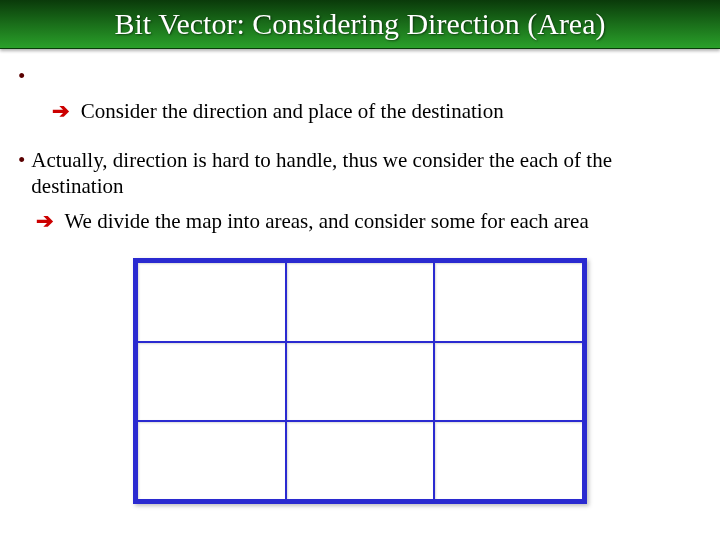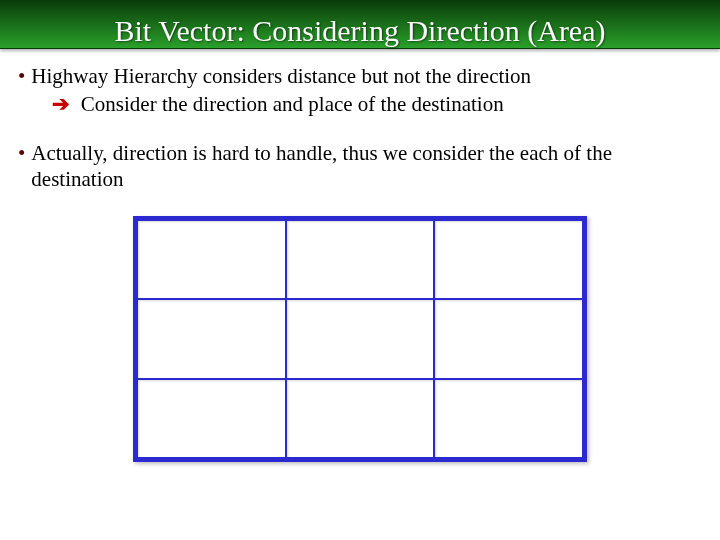--- a/index.html
+++ b/index.html
@@ -15,21 +15,21 @@
     width: 720px;
     height: 540px;
     position: relative;
   }
   .title-bar {
     width: 100%;
     height: 48px;
     background: linear-gradient(to bottom, #0a3a0a 0%, #1a6e1a 50%, #2aa02a 100%);
     border-bottom: 1px solid #0a3a0a;
     display: flex;
-    align-items: flex-end;
+    align-items: center;
     justify-content: center;
     box-shadow: 0 2px 3px rgba(0,0,0,0.3);
   }
   .title-text {
     color: #ffffff;
     font-size: 30px;
     text-shadow: 1px 1px 2px rgba(0,0,0,0.5);
   }
   .body {
     padding: 14px 18px 0 18px;
@@ -41,21 +41,21 @@
     display: flex;
     margin-bottom: 0;
   }
   .bullet .dot {
     color: #5a0000;
     margin-right: 6px;
     flex-shrink: 0;
   }
   .sub {
     padding-left: 34px;
-    margin-top: 2px;
+    margin-top: 9px;
   }
   .arrow {
     color: #cc0000;
     font-weight: bold;
     margin-right: 6px;
   }
   .para-gap {
     height: 22px;
   }
   .grid-wrap {
@@ -84,31 +84,33 @@
 <div class="slide">
 
   <div class="title-bar">
     <span class="title-text">Bit Vector: Considering Direction (Area)</span>
   </div>
 
   <div class="body">
 
     <div class="bullet">
       <span class="dot">•</span>
-      <span>Highway Hierarchy considers distance but not the direction</span>
     </div>
     <div class="sub">
       <span class="arrow">➔</span><span> Consider the direction and place of the destination</span>
     </div>
 
     <div class="para-gap"></div>
 
     <div class="bullet">
       <span class="dot">•</span>
       <span>Actually, direction is hard to handle, thus we consider the each of the destination</span>
+    </div>
+    <div class="sub" style="padding-left:18px">
+      <span class="arrow">➔</span><span> We divide the map into areas, and consider some for each area</span>
     </div>
 
     <div class="grid-wrap">
       <div class="grid-outer">
         <table>
           <tbody>
               <tr>
                 <td></td>
                 <td></td>
                 <td></td>

